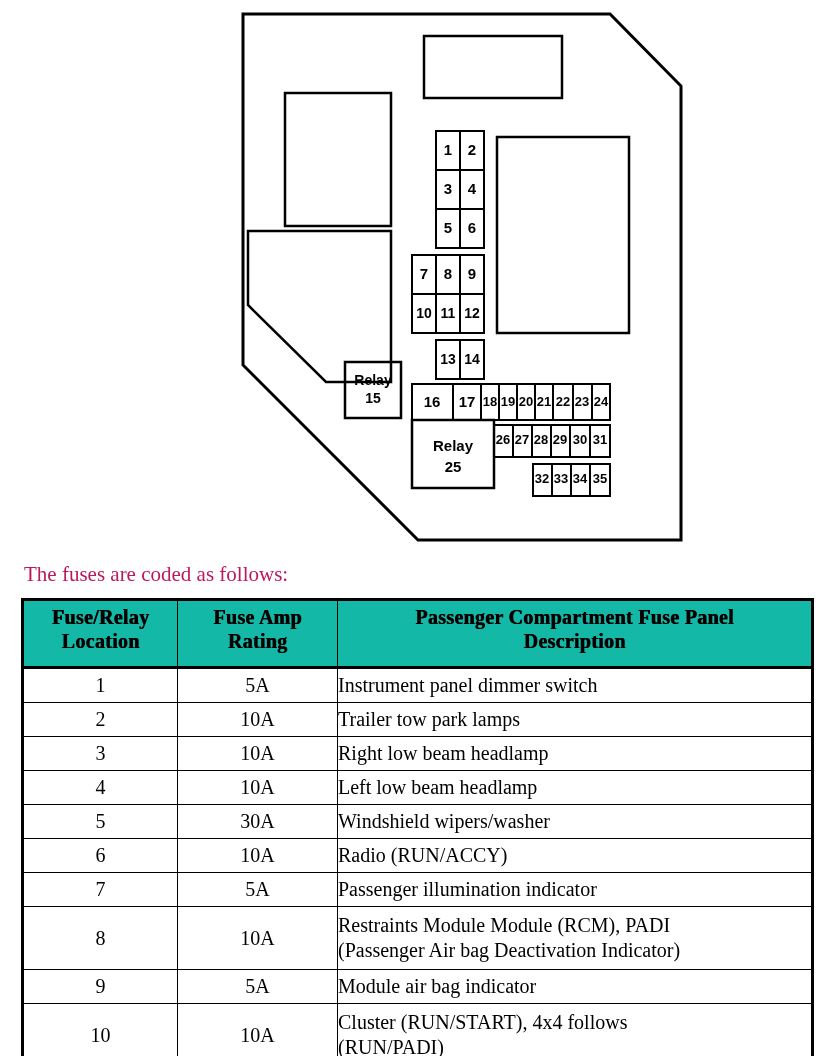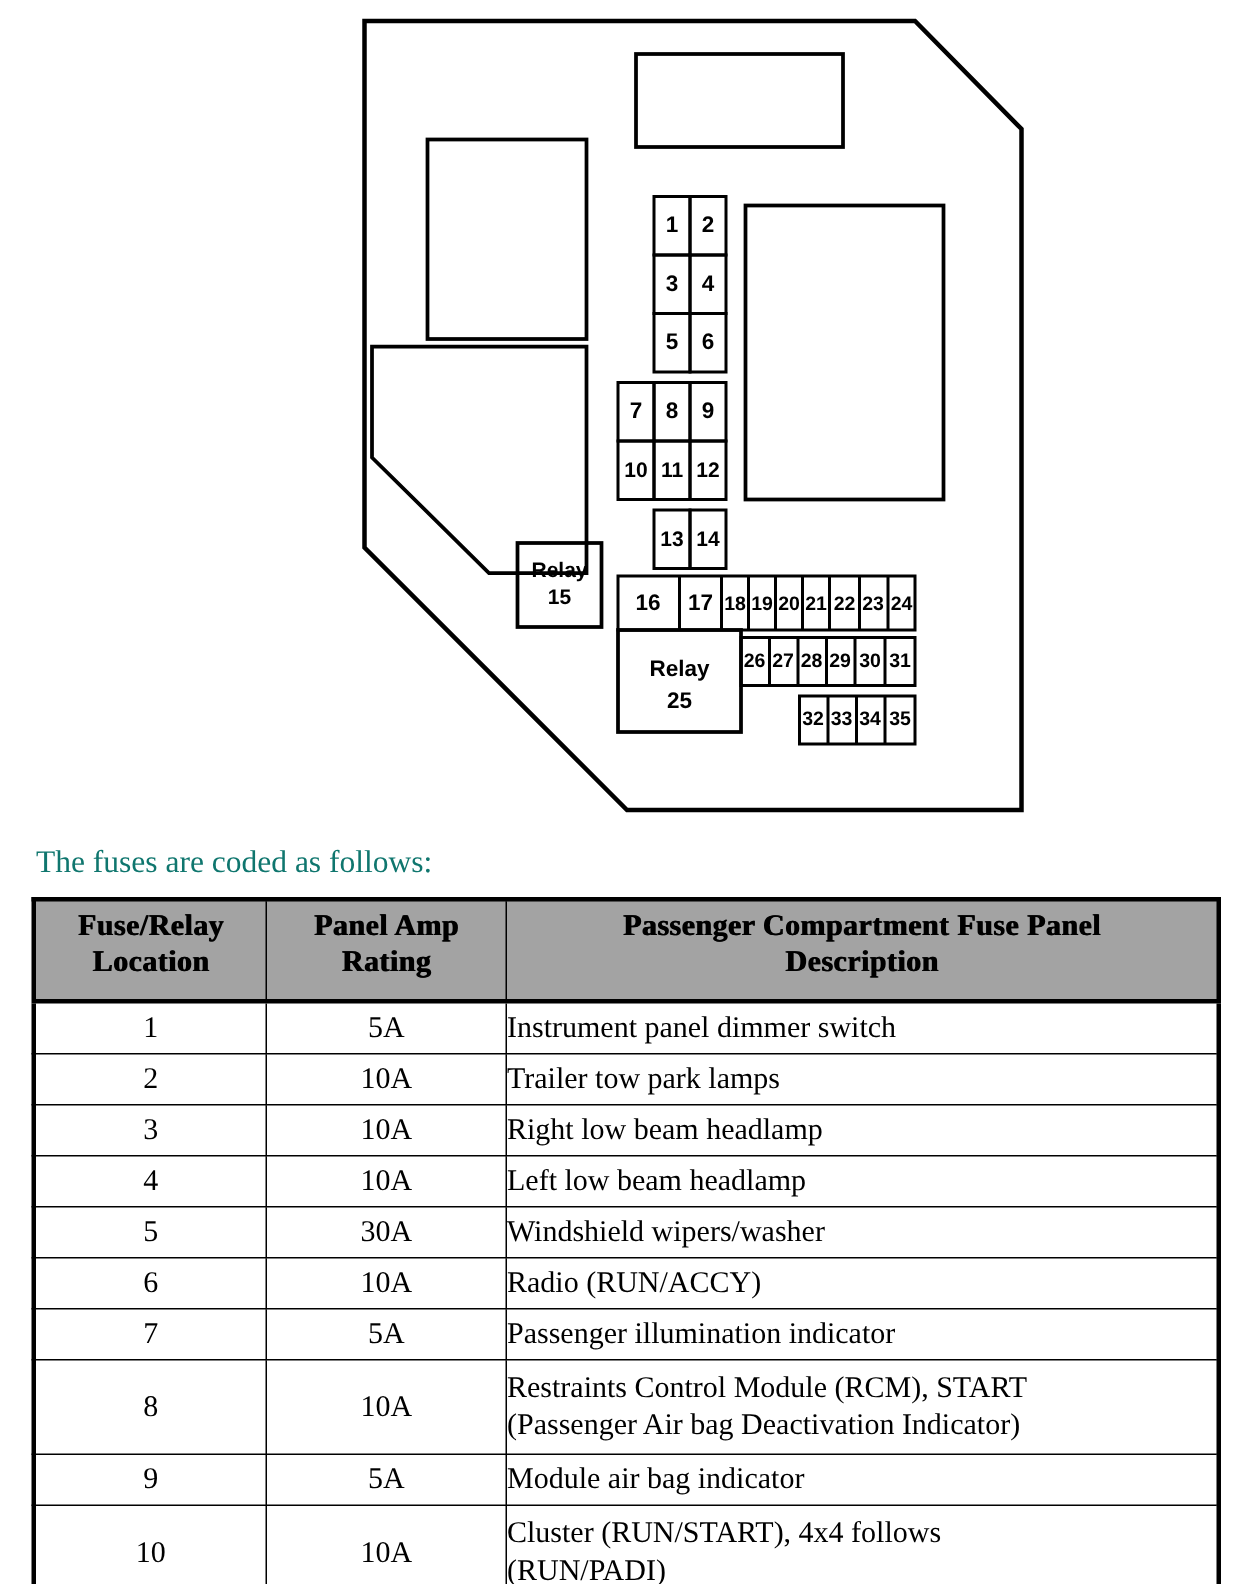--- a/index.html
+++ b/index.html
@@ -36,21 +36,21 @@
     dominant-baseline: middle;
   }
 
   
   #caption {
     position: absolute;
     left: 24px;
     top: 562px;
     font-family: "Liberation Serif", serif;
     font-size: 21px;
-    color: #0f766e;
+    color: #be185d;
     white-space: nowrap;
   }
 
   
   #fuse-table-wrap {
     position: absolute;
     left: 21px;
     top: 598px;
     width: 790px;
   }
@@ -62,21 +62,21 @@
   }
   table.fuse-table th,
   table.fuse-table td {
     border: 1.5px solid #000;
     padding: 0;
     font-size: 20px;
     font-family: "Liberation Serif", serif;
     vertical-align: middle;
   }
   table.fuse-table thead th {
-    background: #a3a3a3;
+    background: #14b8a6;
     font-weight: bold;
     text-align: center;
     line-height: 1.18;
     padding: 5px 2px 13px 2px;
     letter-spacing: 0.3px;
     text-shadow: 0.6px 0 0 #000;
     border-bottom: 3px solid #000;
   }
   col.c-loc { width: 155px; }
   col.c-amp { width: 160px; }
@@ -218,21 +218,21 @@
       <col class="c-amp">
       <col class="c-desc">
     </colgroup>
     <thead>
       <tr>
         <th>
           <span class="desc-line">Fuse/Relay</span>
           <span class="desc-line">Location</span>
         </th>
         <th>
-          <span class="desc-line">Panel Amp</span>
+          <span class="desc-line">Fuse Amp</span>
           <span class="desc-line">Rating</span>
         </th>
         <th>
           <span class="desc-line">Passenger Compartment Fuse Panel</span>
           <span class="desc-line">Description</span>
         </th>
       </tr>
     </thead>
     <tbody>
       <tr>
@@ -281,21 +281,21 @@
         <td class="loc">7</td>
         <td class="amp">5A</td>
         <td class="desc">
           <span class="desc-line">Passenger illumination indicator</span>
         </td>
       </tr>
       <tr class="tall">
         <td class="loc">8</td>
         <td class="amp">10A</td>
         <td class="desc">
-          <span class="desc-line">Restraints Control Module (RCM), START</span>
+          <span class="desc-line">Restraints Module Module (RCM), PADI</span>
           <span class="desc-line">(Passenger Air bag Deactivation Indicator)</span>
         </td>
       </tr>
       <tr>
         <td class="loc">9</td>
         <td class="amp">5A</td>
         <td class="desc">
           <span class="desc-line">Module air bag indicator</span>
         </td>
       </tr>

